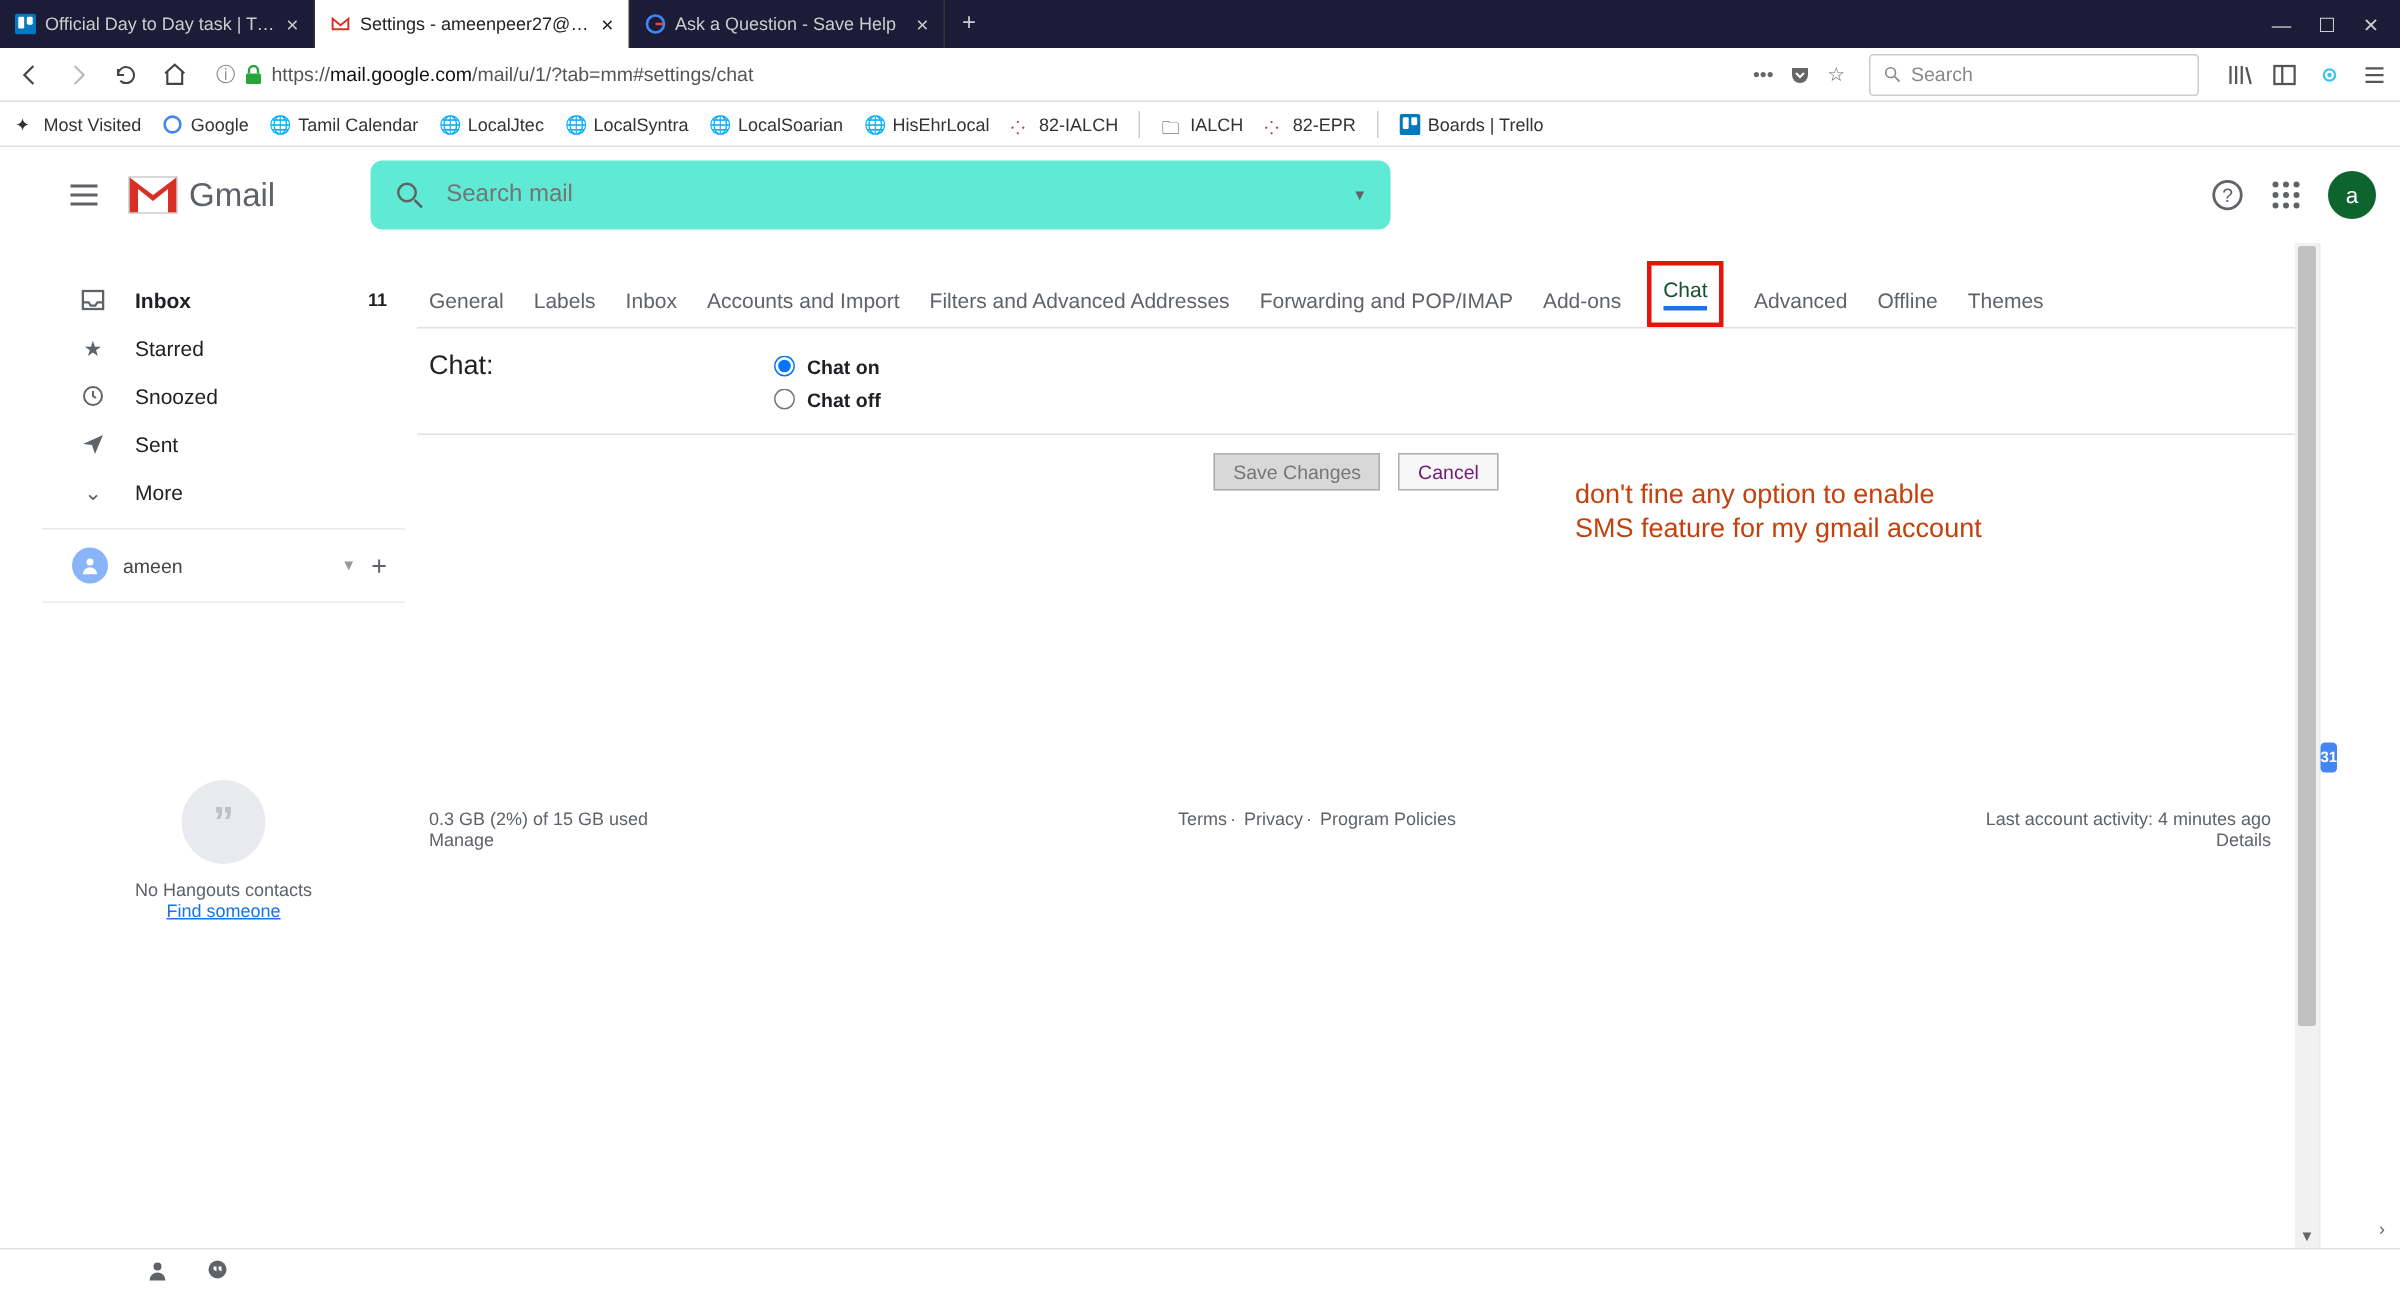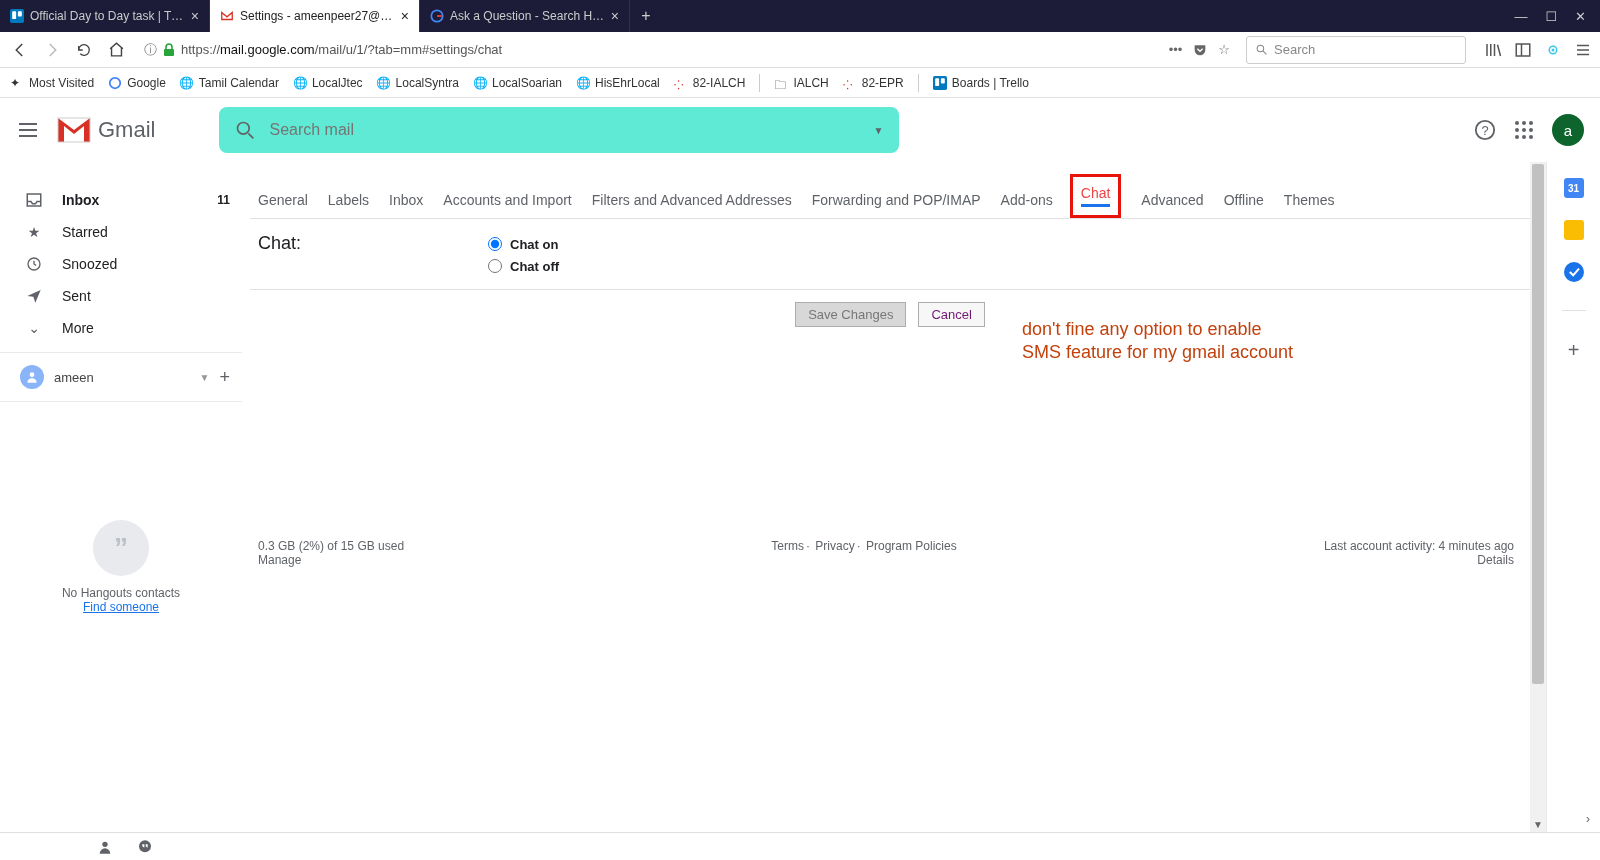--- a/index.html
+++ b/index.html
@@ -26,21 +26,21 @@
   .search-box-ff { width:220px; height:28px; border:1px solid #ccc; border-radius:3px; display:flex; align-items:center; padding:0 8px; gap:6px; color:#888; font-size:13px;}
   .right-nav-icons { display:flex; gap:12px; align-items:center; color:#555; padding-left:10px;}
   .ext-icon { width:18px; height:18px; }
 
   .bookmarks-bar { height:30px; background:#fff; border-bottom:1px solid #e0e0e0; display:flex; align-items:center; padding:0 10px; gap:14px; font-size:12px; color:#333;}
   .bm-item { display:flex; align-items:center; gap:5px; }
   .bm-icon { width:14px; height:14px; }
   .bm-sep { width:1px; height:18px; background:#ccc; }
 
   
-  .gmail-app { height: calc(860px - 32px - 36px - 30px - 28px); display:flex; flex-direction:column; background:#fff;}
+  .gmail-app { height: calc(860px - 32px - 36px - 30px - 28px); display:flex; flex-direction:column; background:#fff;padding-left:28px;}
   .gmail-header { height:64px; display:flex; align-items:center; padding:0 16px; gap:16px;}
   .hamburger { width:24px; height:24px; display:flex; flex-direction:column; justify-content:center; gap:4px; }
   .hamburger span{ height:2px; background:#5f6368; width:18px; margin:0 auto;}
   .gmail-logo { display:flex; align-items:center; gap:6px; font-size:22px; color:#5f6368;}
   .logo-m { width:36px; height:28px; }
   .search-wrap { margin-left:48px; width:680px; height:46px; background:#5eead4; border-radius:8px; display:flex; align-items:center; padding:0 16px; color:#5f6368; gap:14px;}
   .search-wrap input { flex:1; border:none; background:transparent; font-size:16px; color:#202124; outline:none;}
   .search-dd { font-size:10px; color:#5f6368;}
   .header-spacer{flex:1;}
   .header-icons { display:flex; gap:18px; align-items:center; color:#5f6368;}
@@ -71,21 +71,21 @@
   .main { flex:1; padding:6px 16px 0 8px; position:relative;}
   .settings-header-row { display:flex; align-items:center; height:48px;}
   .settings-title-box { border:3px solid #e8140c; padding:6px 24px 6px 10px; display:inline-block;}
   .settings-title { font-size:22px; color:#202124;}
   .settings-header-right { margin-left:auto; display:flex; gap:12px; align-items:center; padding-right:24px; color:#5f6368;}
   .kbd-indicator { width:22px; height:14px; background:#5f6368; position:relative;}
   .kbd-indicator::after{content:"▾"; position:absolute; right:-12px; top:-1px; font-size:10px;}
 
   .settings-tabs { display:flex; gap:20px; padding:6px 8px 0; border-bottom:1px solid #e0e0e0; font-size:14px; color:#5f6368; align-items:flex-end;}
   .stab { padding:6px 0 10px; position:relative;}
-  .stab.active { color:#ef4444;}
+  .stab.active { color:#14532d;}
   .stab.active::after { content:""; position:absolute; left:0; right:0; bottom:0; height:3px; background:#1a73e8;}
   .chat-tab-hl { border:3px solid #e8140c; padding:2px 8px 8px 8px; margin-left:-3px;}
 
   .settings-content { padding:14px 8px; }
   .chat-row { display:flex; align-items:flex-start; }
   .chat-label { width:230px; font-weight:400; font-size:18px; color:#202124;}
   .chat-options { font-size:13px; font-weight:700; color:#202124;}
   .radio-line { display:flex; align-items:center; gap:8px; height:22px;}
   input[type=radio]{ width:14px; height:14px;}
   .content-divider { height:1px; background:#e0e0e0; margin:12px -8px 12px -8px;}
@@ -94,21 +94,21 @@
   .btn.disabled { background:#d8d8d8; color:#777;}
   .btn.cancel { background:#f7f7f7; color:#701a75;}
 
   .annot { position:absolute; left:780px; top:156px; color:#c2410c; font-size:18px; line-height:1.3;}
 
   .footer-info { display:flex; justify-content:space-between; padding:8px 16px 0 8px; font-size:12px; color:#5f6368; margin-top:190px;}
   .footer-left a, .footer-mid a, .footer-right a { color:#5f6368; text-decoration:none;}
   .footer-mid span{ margin:0 2px;}
   .footer-right { text-align:right;}
 
-  .right-rail { width:54px; border-left:1px solid #e8eaed; display:flex; flex-direction:column; align-items:center; gap:22px; padding-top:16px; position:relative;}
+  .right-rail { width:54px; border-left:1px solid #e8eaed; display:flex; flex-direction:row; align-items:center; gap:22px; padding-top:16px; position:relative;}
   .rail-icon { width:20px; height:20px; border-radius:3px;}
   .rail-cal { background:#4285f4; color:#fff; font-size:10px; display:flex; align-items:center; justify-content:center; font-weight:bold;}
   .rail-keep { background:#fbbc04;}
   .rail-tasks { background:#1a73e8; border-radius:50%;}
   .rail-divider{ width:24px; height:1px; background:#e0e0e0; margin:6px 0;}
   .rail-plus { color:#5f6368; font-size:20px;}
   .rail-toggle { position:absolute; bottom:6px; right:10px; color:#5f6368; font-size:12px;}
 
   .scrollbar-v { position:absolute; right:54px; top:0; bottom:0; width:16px; background:#f1f1f1;}
   .scrollbar-thumb { position:absolute; top:2px; left:2px; right:2px; height:520px; background:#c1c1c1; border-radius:2px;}
@@ -144,21 +144,21 @@
     <span class="label">Settings - ameenpeer27@gmail</span>
     <span class="close">×</span>
   </div>
   <div class="tab">
     <span class="fav">
       <svg viewBox="0 0 16 16">
           <circle cx="8" cy="8" r="6.5" fill="none" stroke="#4285f4" stroke-width="2"></circle>
           <path d="M8 8 H14" stroke="#ea4335" stroke-width="2"></path>
         </svg>
     </span>
-    <span class="label">Ask a Question - Search Help</span>
+    <span class="label">Ask a Question - Save Help</span>
     <span class="close">×</span>
   </div>
   <div class="tab-new">+</div>
   <div class="tab-spacer"></div>
   <div class="window-controls">
     <span>—</span>
     <span>☐</span>
     <span>✕</span>
   </div>
 </div>

